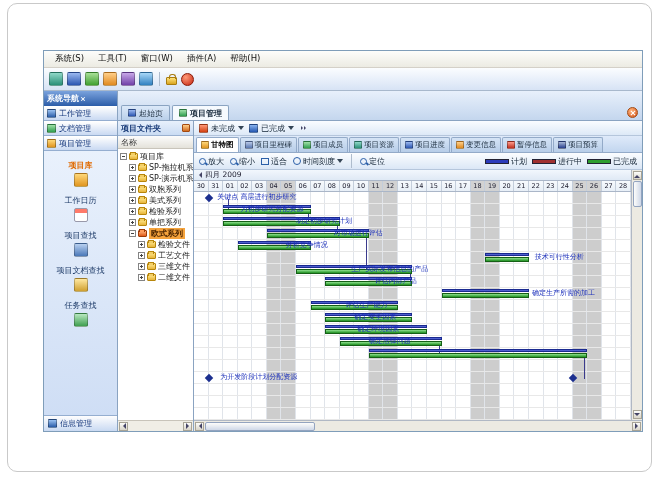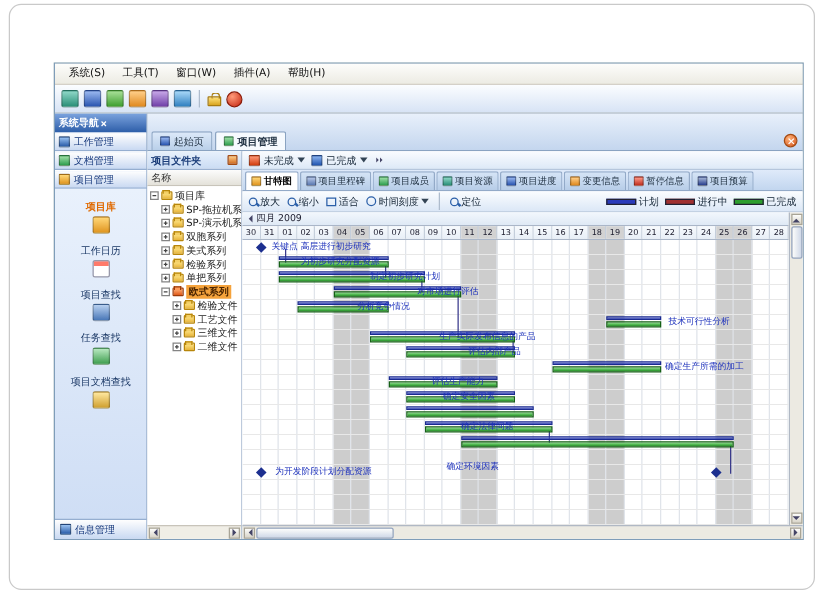--- a/index.html
+++ b/index.html
@@ -198,26 +198,26 @@
           </div>
           <div class="sb-item">
             <span class="sb-item-label">工作日历</span>
             <span class="nav-icon ni4"></span>
           </div>
           <div class="sb-item">
             <span class="sb-item-label">项目查找</span>
             <span class="nav-icon ni5"></span>
           </div>
           <div class="sb-item">
+            <span class="sb-item-label">项目文档查找</span>
+            <span class="nav-icon ni7"></span>
+          </div>
+          <div class="sb-item">
             <span class="sb-item-label">任务查找</span>
             <span class="nav-icon ni6"></span>
-          </div>
-          <div class="sb-item">
-            <span class="sb-item-label">项目文档查找</span>
-            <span class="nav-icon ni7"></span>
           </div>
         </div>
         <div class="sb-bottom">
           <span class="g-icon gi1"></span>
           <span>信息管理</span>
         </div>
       </div>
 
       <div class="main-col">
         <div class="doc-tabs">
@@ -511,21 +511,21 @@
                     <div class="gbar-prog" style="left: 56.6667%; width: 20%; top: 101px;"></div>
                     <div class="glabel" style="left: 77.3333%; top: 98px; color: rgb(27, 47, 187);">确定生产所需的加工</div>
                     <div class="gbar-plan" style="left: 26.6667%; width: 20%; top: 109px;"></div>
                     <div class="gbar-prog" style="left: 26.6667%; width: 20%; top: 113px;"></div>
                     <div class="glabel" style="left: 34.6667%; top: 110px; color: rgb(27, 47, 187);">评估生产能力</div>
                     <div class="gbar-plan" style="left: 30%; width: 20%; top: 121px;"></div>
                     <div class="gbar-prog" style="left: 30%; width: 20%; top: 125px;"></div>
                     <div class="glabel" style="left: 36.6667%; top: 122px; color: rgb(27, 47, 187);">确定安全因素</div>
                     <div class="gbar-plan" style="left: 30%; width: 23.3333%; top: 133px;"></div>
                     <div class="gbar-prog" style="left: 30%; width: 23.3333%; top: 137px;"></div>
-                    <div class="glabel" style="left: 37.3333%; top: 134px; color: rgb(27, 47, 187); margin-top: 44px;">确定环境因素</div>
+                    <div class="glabel" style="left: 37.3333%; top: 134px; color: rgb(27, 47, 187);">确定环境因素</div>
                     <div class="gbar-plan" style="left: 33.3333%; width: 23.3333%; top: 145px;"></div>
                     <div class="gbar-prog" style="left: 33.3333%; width: 23.3333%; top: 149px;"></div>
                     <div class="glabel" style="left: 40%; top: 146px; color: rgb(27, 47, 187);">确定法律问题</div>
                     <div class="gbar-plan" style="left: 40%; width: 50%; top: 157px;"></div>
                     <div class="gbar-prog" style="left: 40%; width: 50%; top: 161px;"></div>
                     <div class="gms" style="left: calc(3.33333% - 3px); top: 183px; background: rgb(28, 47, 143);"></div>
                     <div class="glabel" style="left: 6%; top: 182px; color: rgb(27, 47, 187);">为开发阶段计划分配资源</div>
                     <div class="gms" style="left: calc(86.6667% - 3px); top: 183px; background: rgb(28, 47, 143);"></div>
                   </div>
               </div>

